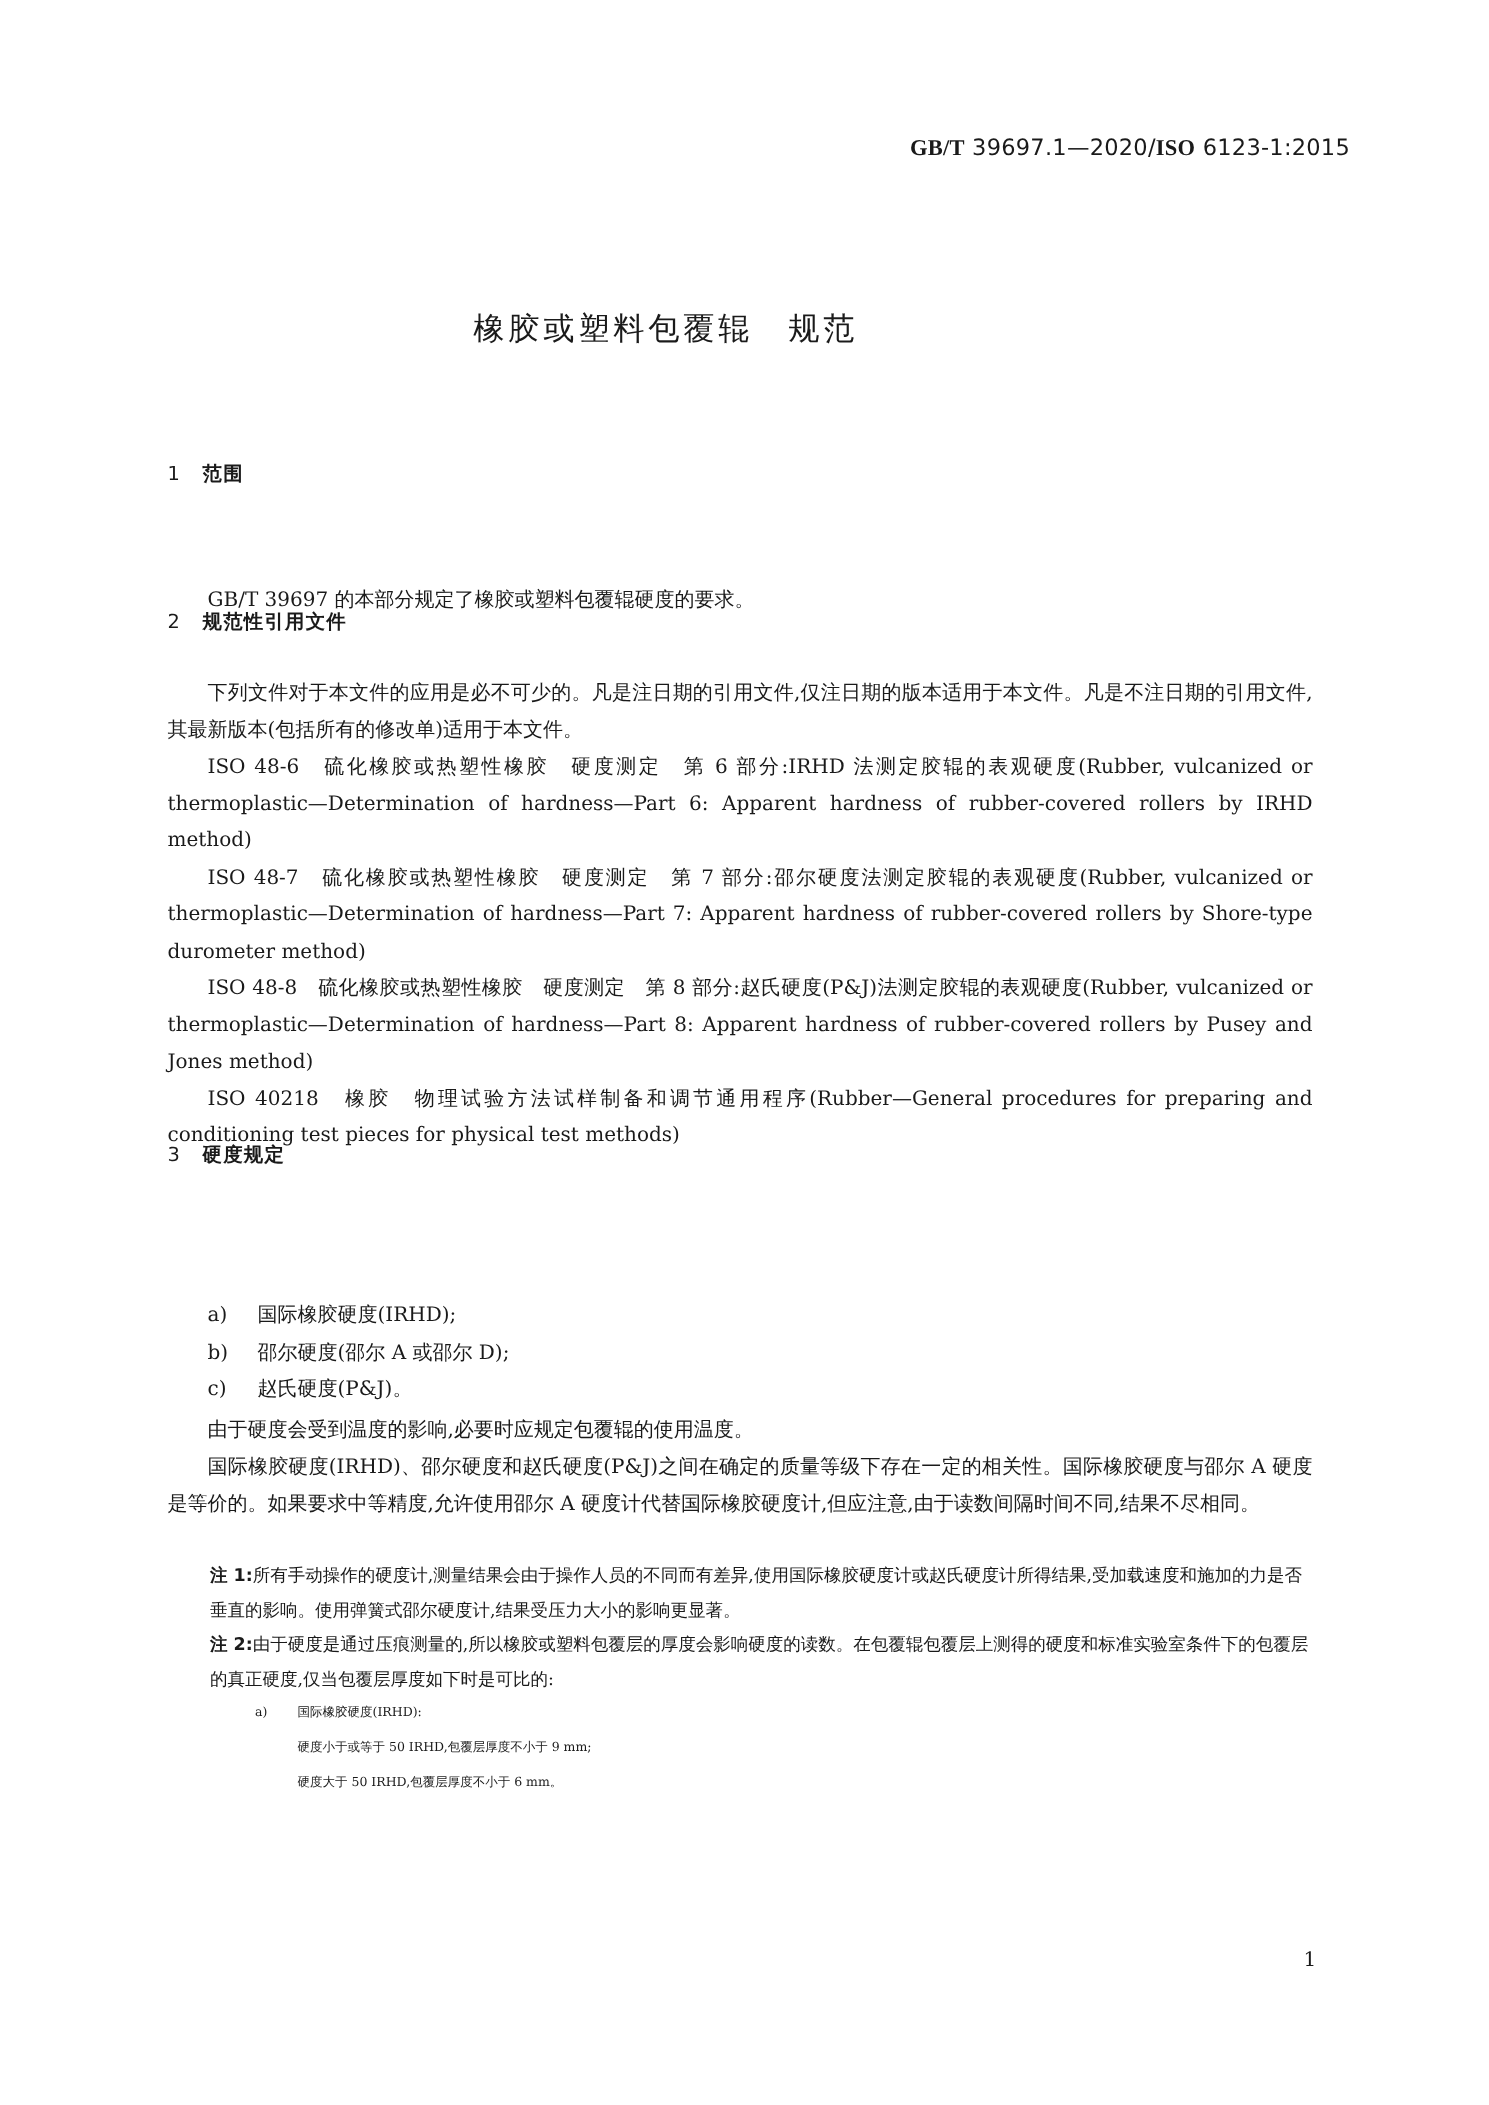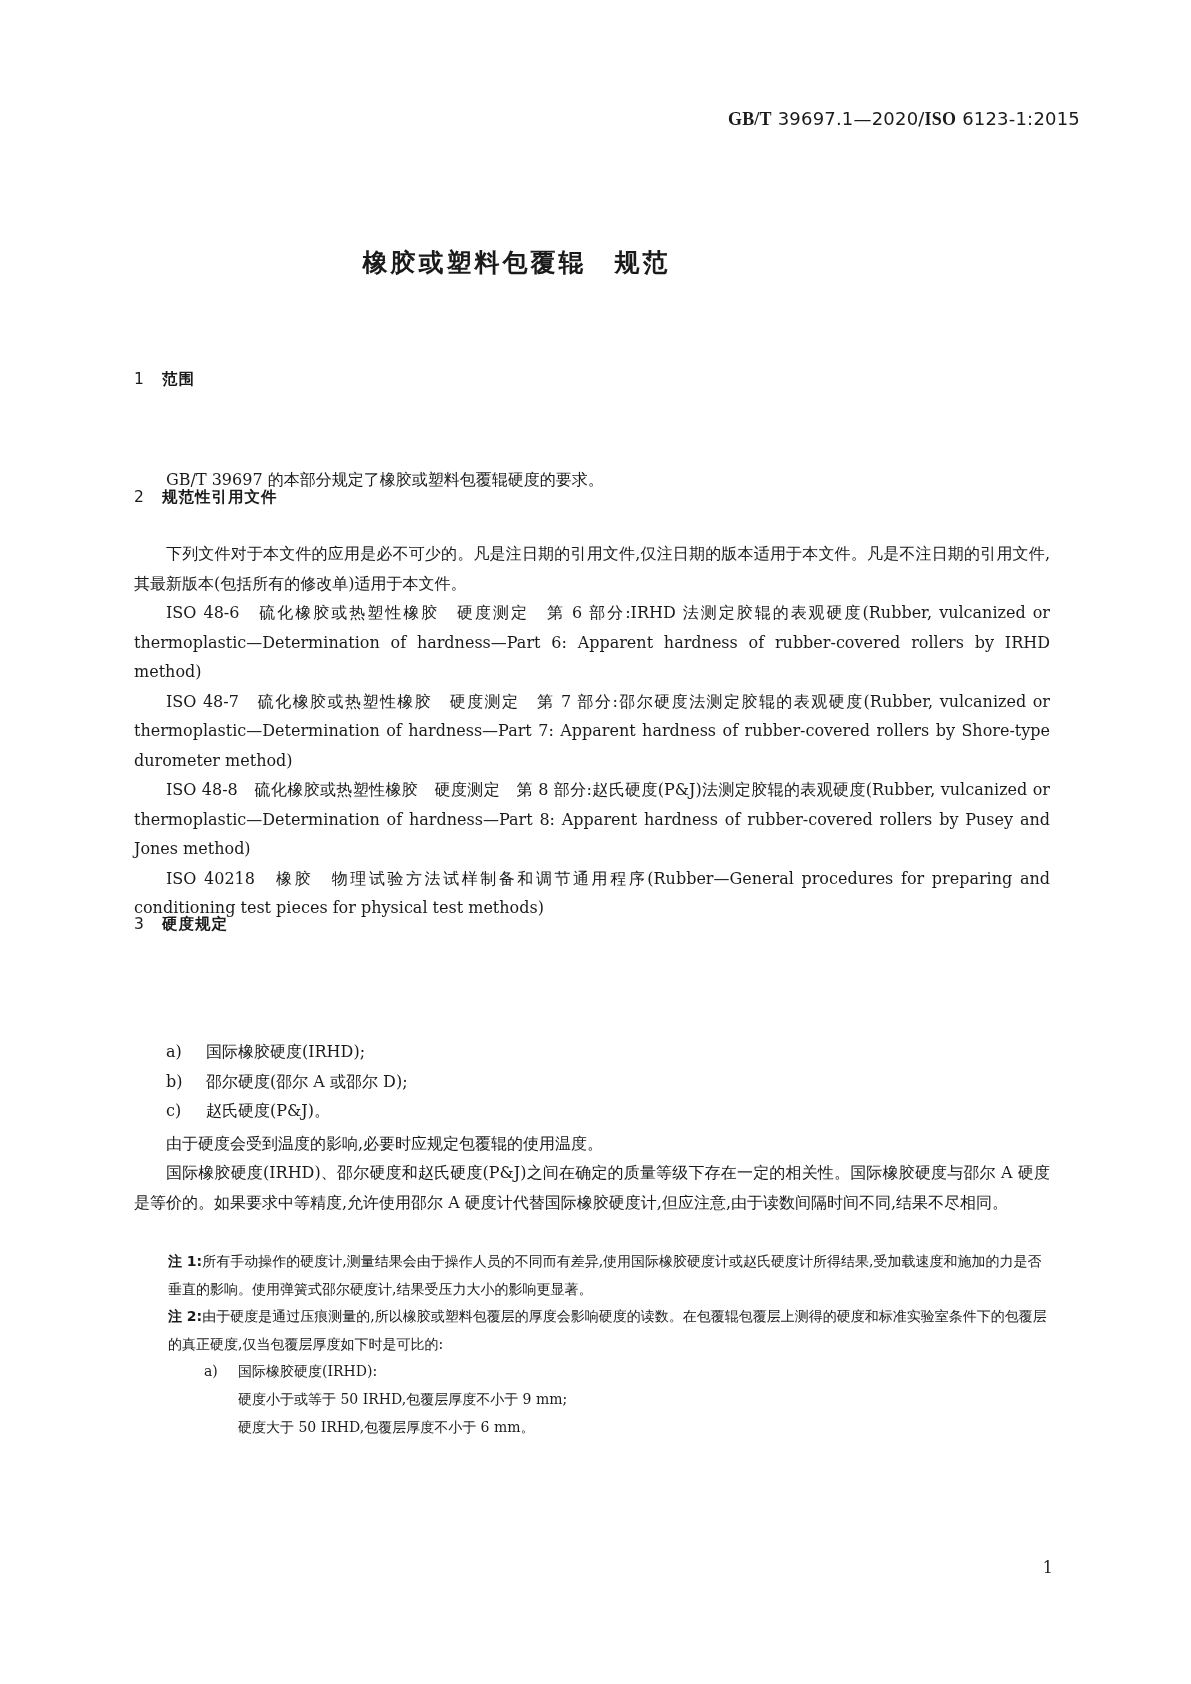--- a/index.html
+++ b/index.html
@@ -2,36 +2,36 @@
 <html><head>
 <meta charset="utf-8">
 <style>
   html, body { margin: 0; padding: 0; background: #ffffff; }
   body { width: 1191px; height: 1684px; position: relative; overflow: hidden;
          font-family: "DejaVu Serif", "Liberation Serif", serif; color: #1a1a1a; }
   .page { position: absolute; left: 0; top: 0; width: 1191px; height: 1684px; }
   .std-code { position: absolute; right: 111px; top: 108px; font-family: "DejaVu Sans", "Liberation Sans", sans-serif;
               font-size: 18px; letter-spacing: 0.2px; text-align: right; }
   .std-code b { font-family: "Liberation Serif", "DejaVu Serif", serif; font-weight: bold; }
-  .title { position: absolute; left: 0; width: 1033px; text-align: center;
-           font-family: "DejaVu Sans", "Liberation Sans", sans-serif; font-size: 25px; letter-spacing: 3px; font-weight: bold; }
+  .title { position: absolute; left: 16px; width: 1033px; text-align: center;
+           font-family: "DejaVu Sans", "Liberation Sans", sans-serif; font-size: 25px; letter-spacing: 3px; }
   .title.t1 { top: 246px; }
   .title.t2 { top: 288px; }
   .heading { position: absolute; left: 134px; font-family: "DejaVu Sans", "Liberation Sans", sans-serif;
              font-size: 15.5px; font-weight: bold; letter-spacing: 1px; }
   .heading .num { display: inline-block; width: 28px; font-weight: normal; }
   .para { position: absolute; left: 134px; width: 916px; font-size: 16px; line-height: 29.5px;
           text-align: justify; }
   .para.indent { text-indent: 32px; }
   .para .ref { display: block; text-indent: 32px; text-align: justify; }
   .list-item { position: absolute; left: 166px; font-size: 16px; }
   .list-item .mark { display: inline-block; width: 40px; }
   .note { position: absolute; left: 168px; width: 880px; font-size: 14px; line-height: 27.5px; }
   .note .lbl { font-family: "DejaVu Sans", "Liberation Sans", sans-serif; font-weight: bold; }
-  .subnote { position: absolute; left: 204px; font-size: 14px; line-height: 28px; }
+  .subnote { position: absolute; left: 204px; font-size: 10px; line-height: 28px; }
   .subnote .mark { display: inline-block; width: 34px; }
   .subnote .line { display: block; padding-left: 34px; }
   .page-num { position: absolute; right: 138px; top: 1558px; font-size: 16px; }
 </style>
 </head>
 <body>
 
 <div class="page">
 
   <div class="std-code">

